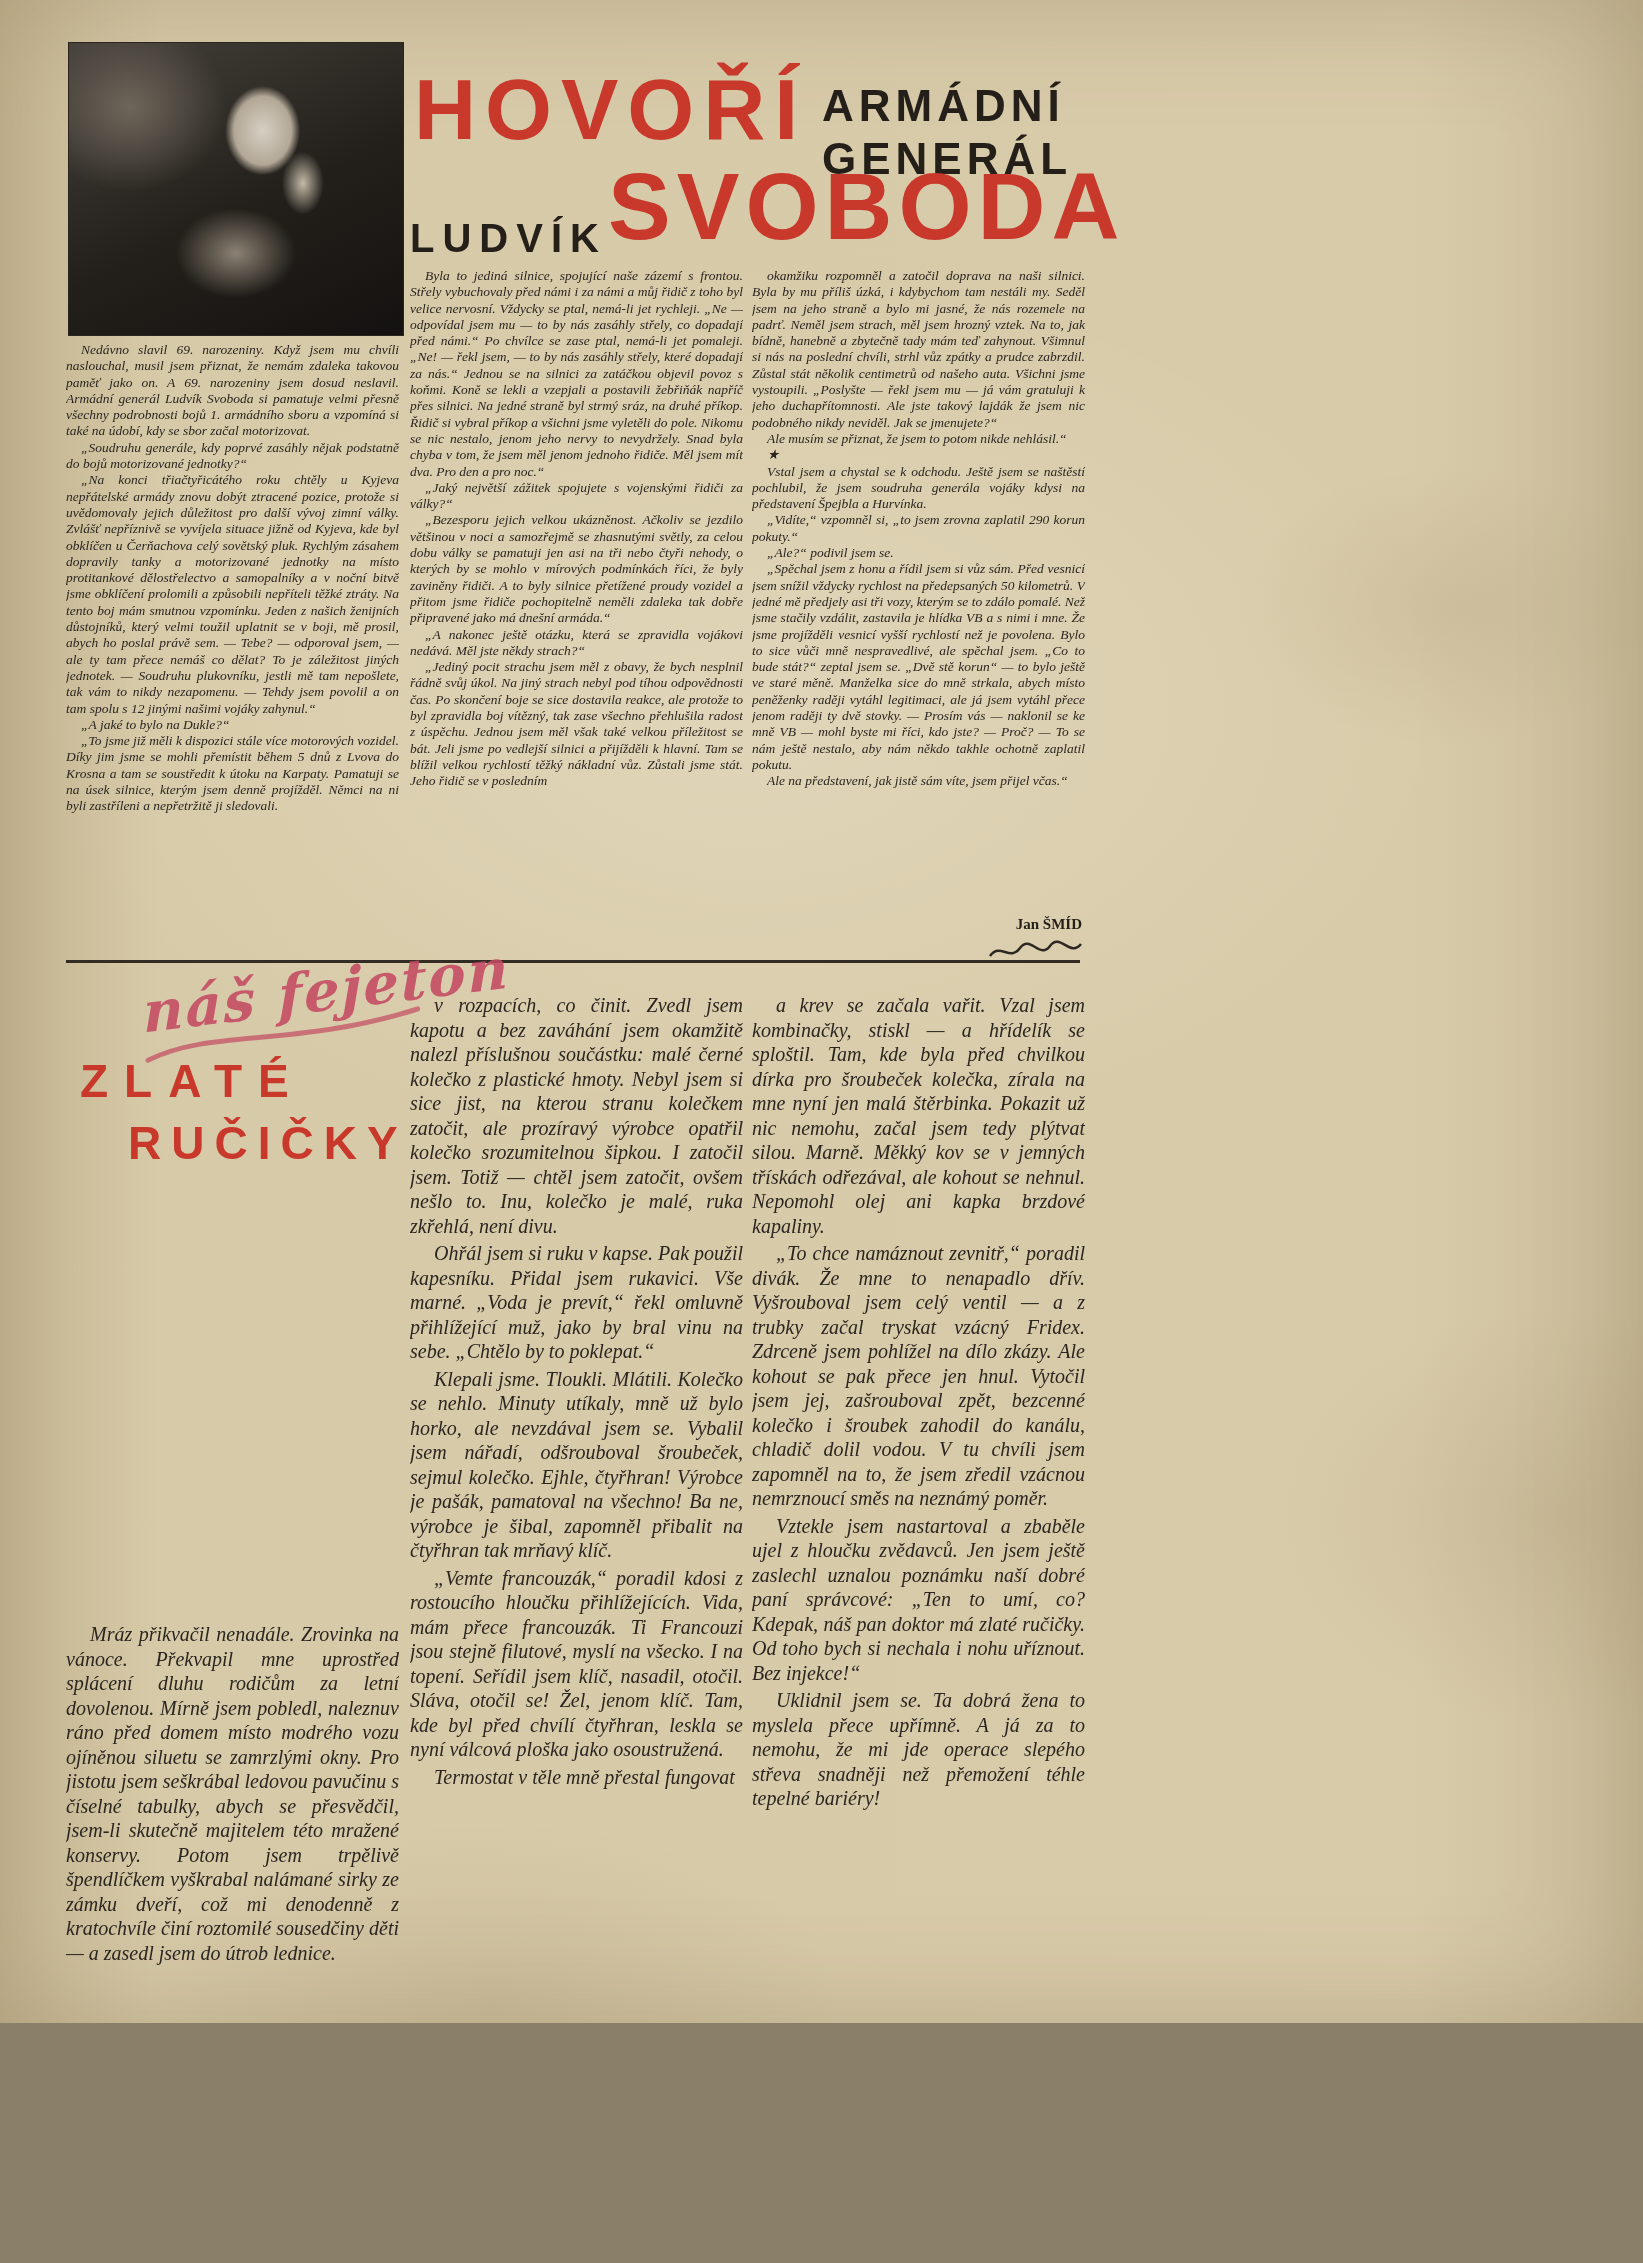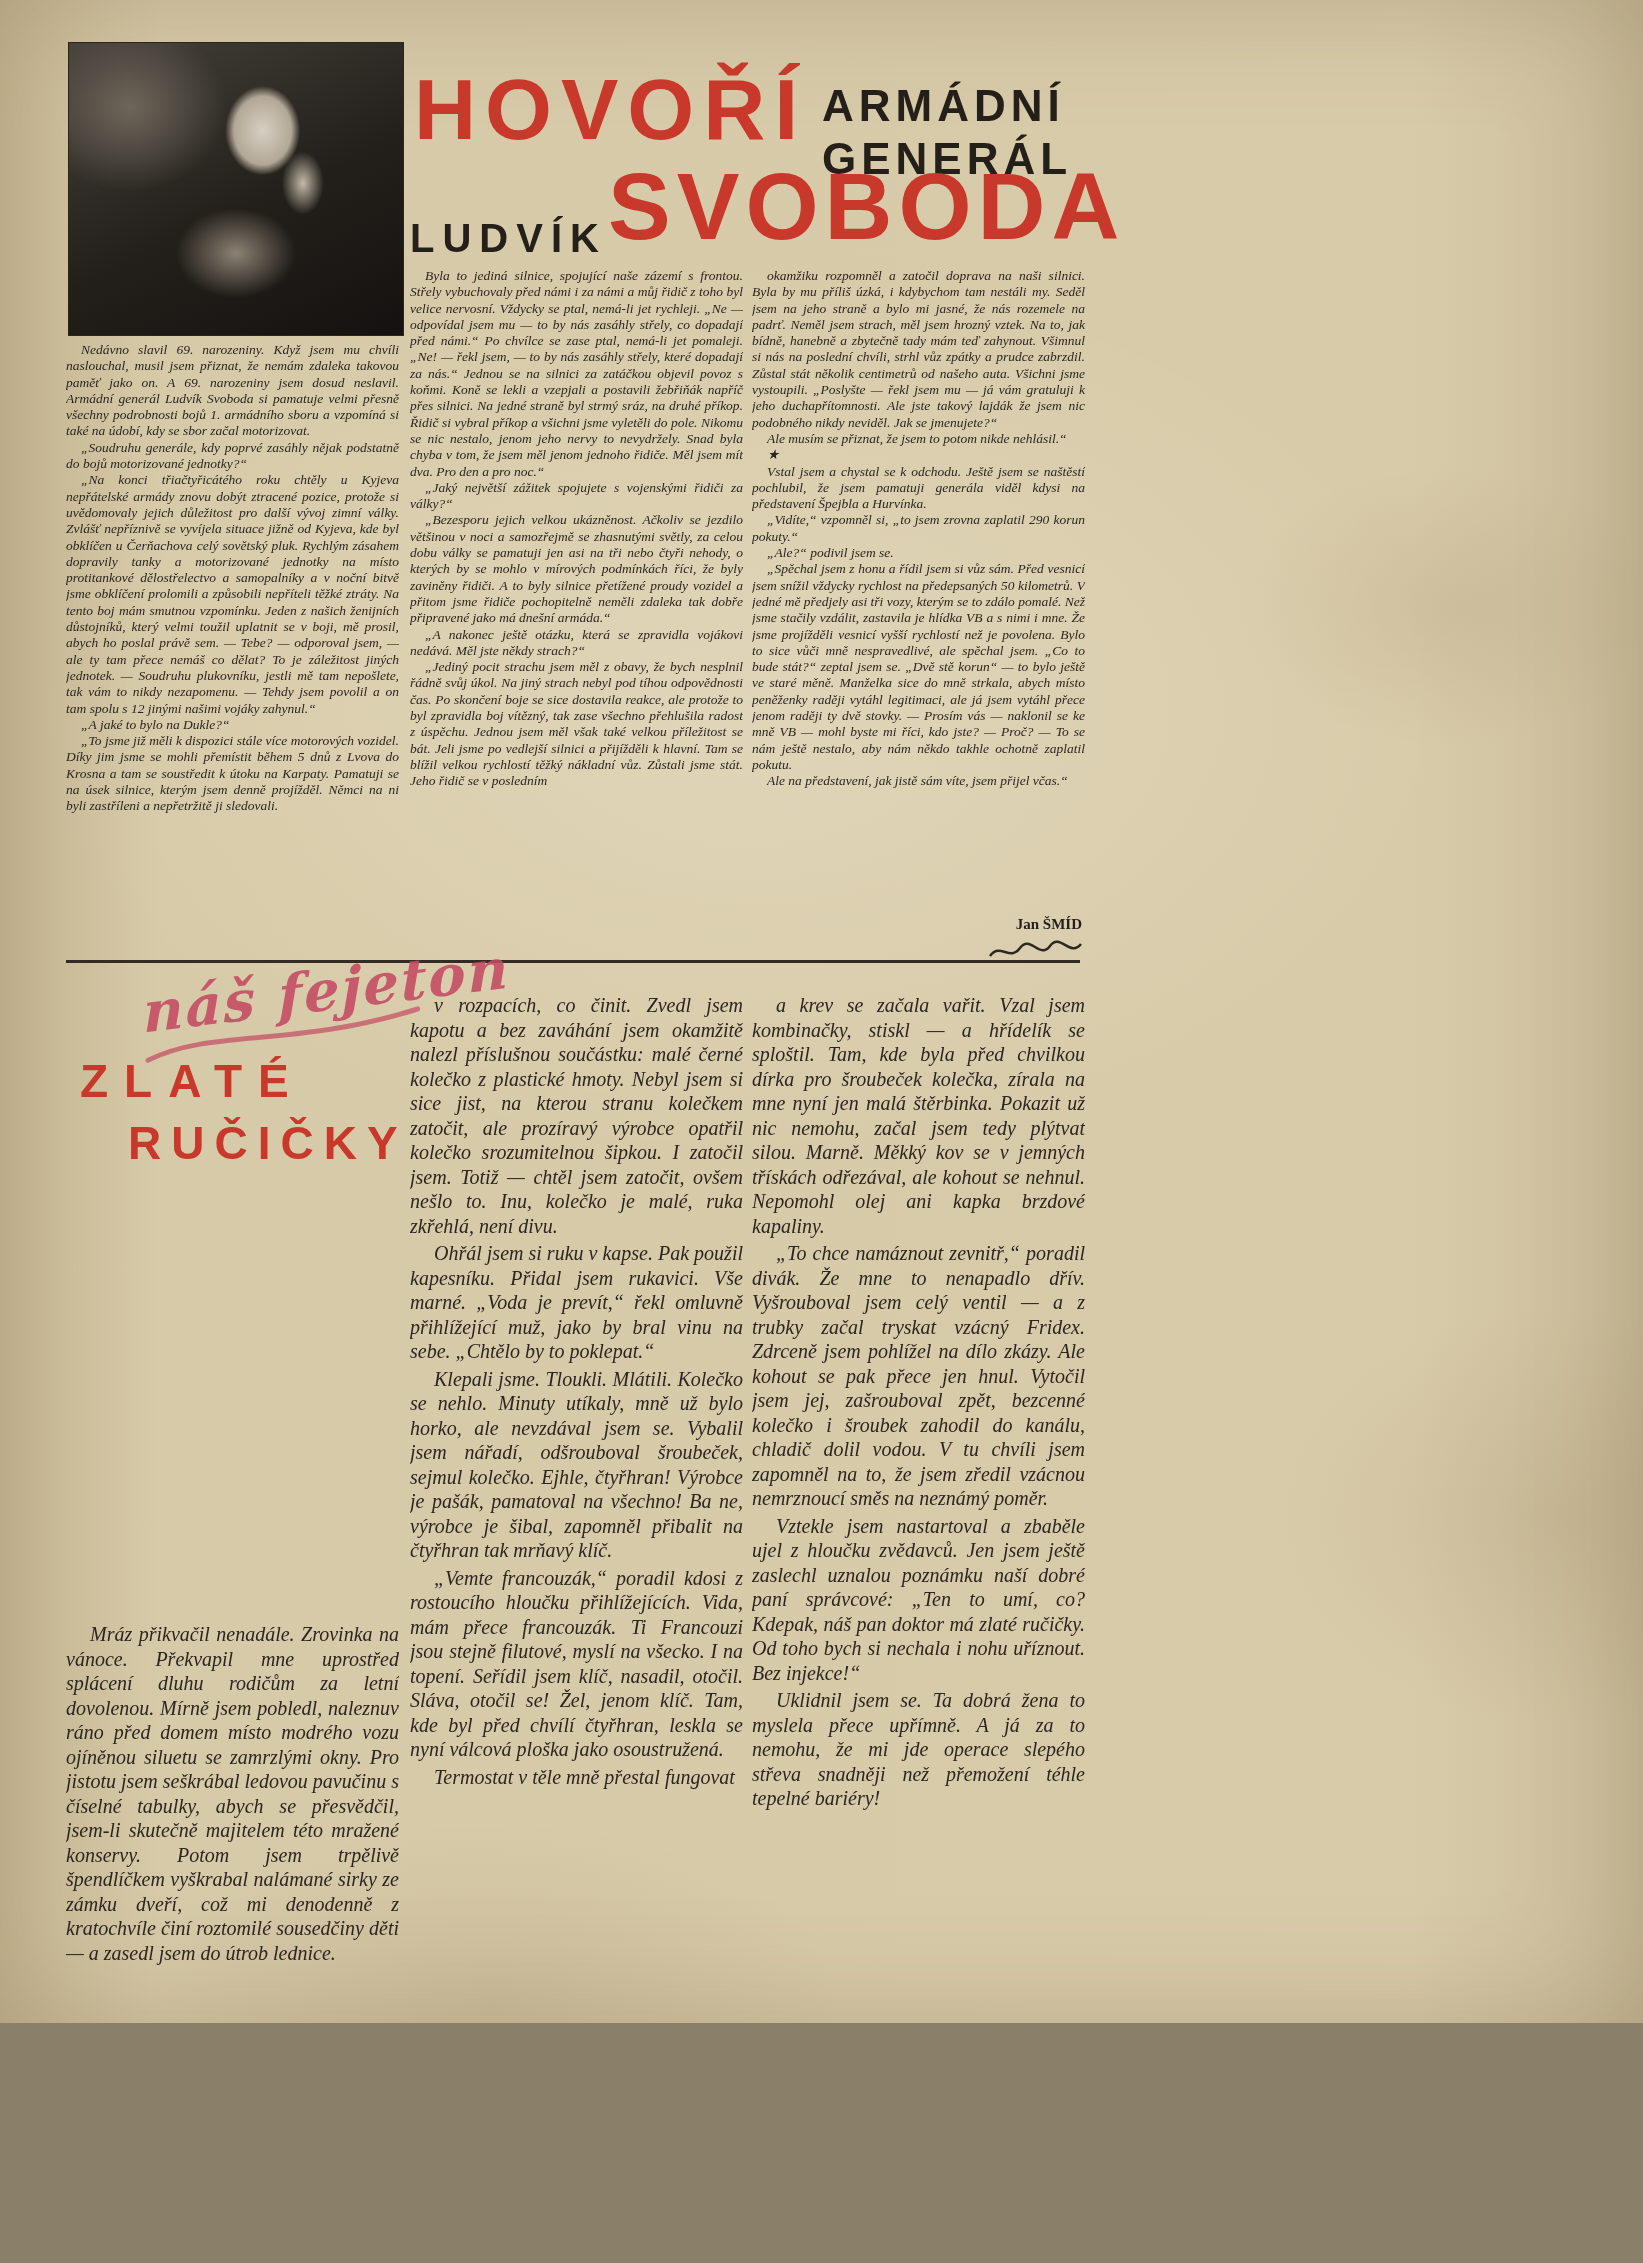--- a/index.html
+++ b/index.html
@@ -99,21 +99,21 @@
       <p>„A nakonec ještě otázku, která se zpravidla vojákovi nedává. Měl jste někdy strach?“</p>
       <p>„Jediný pocit strachu jsem měl z obavy, že bych nesplnil řádně svůj úkol. Na jiný strach nebyl pod tíhou odpovědnosti čas. Po skončení boje se sice dostavila reakce, ale protože to byl zpravidla boj vítězný, tak zase všechno přehlušila radost z úspěchu. Jednou jsem měl však také velkou příležitost se bát. Jeli jsme po vedlejší silnici a přijížděli k hlavní. Tam se blížil velkou rychlostí těžký nákladní vůz. Zůstali jsme stát. Jeho řidič se v posledním</p>
     </div>
   <div class="a1col a1c3wrap">
     <div>
         <p>okamžiku rozpomněl a zatočil doprava na naši silnici. Byla by mu příliš úzká, i kdybychom tam nestáli my. Seděl jsem na jeho straně a bylo mi jasné, že nás rozemele na padrť. Neměl jsem strach, měl jsem hrozný vztek. Na to, jak bídně, hanebně a zbytečně tady mám teď zahynout. Všimnul si nás na poslední chvíli, strhl vůz zpátky a prudce zabrzdil. Zůstal stát několik centimetrů od našeho auta. Všichni jsme vystoupili. „Poslyšte — řekl jsem mu — já vám gratuluji k jeho duchapřítomnosti. Ale jste takový lajdák že jsem nic podobného nikdy neviděl. Jak se jmenujete?“</p>
         <p>Ale musím se přiznat, že jsem to potom nikde nehlásil.“</p>
       </div>
     <p class="star-sep">★</p>
     <div>
-        <p>Vstal jsem a chystal se k odchodu. Ještě jsem se naštěstí pochlubil, že jsem pamatuji generála viděl kdysi na představení Špejbla a Hurvínka.</p>
+        <p>Vstal jsem a chystal se k odchodu. Ještě jsem se naštěstí pochlubil, že jsem soudruha generála vojáky kdysi na představení Špejbla a Hurvínka.</p>
         <p>„Vidíte,“ vzpomněl si, „to jsem zrovna zaplatil 290 korun pokuty.“</p>
         <p>„Ale?“ podivil jsem se.</p>
         <p>„Spěchal jsem z honu a řídil jsem si vůz sám. Před vesnicí jsem snížil vždycky rychlost na předepsaných 50 kilometrů. V jedné mě předjely asi tři vozy, kterým se to zdálo pomalé. Než jsme stačily vzdálit, zastavila je hlídka VB a s nimi i mne. Že jsme projížděli vesnicí vyšší rychlostí než je povolena. Bylo to sice vůči mně nespravedlivé, ale spěchal jsem. „Co to bude stát?“ zeptal jsem se. „Dvě stě korun“ — to bylo ještě ve staré měně. Manželka sice do mně strkala, abych místo peněženky raději vytáhl legitimaci, ale já jsem vytáhl přece jenom raději ty dvě stovky. — Prosím vás — naklonil se ke mně VB — mohl byste mi říci, kdo jste? — Proč? — To se nám ještě nestalo, aby nám někdo takhle ochotně zaplatil pokutu.</p>
         <p>Ale na představení, jak jistě sám víte, jsem přijel včas.“</p>
       </div>
   </div>
   <div class="byline1">Jan ŠMÍD</div>
 
   <div class="divider"></div>
   <div class="divider-squiggle">

